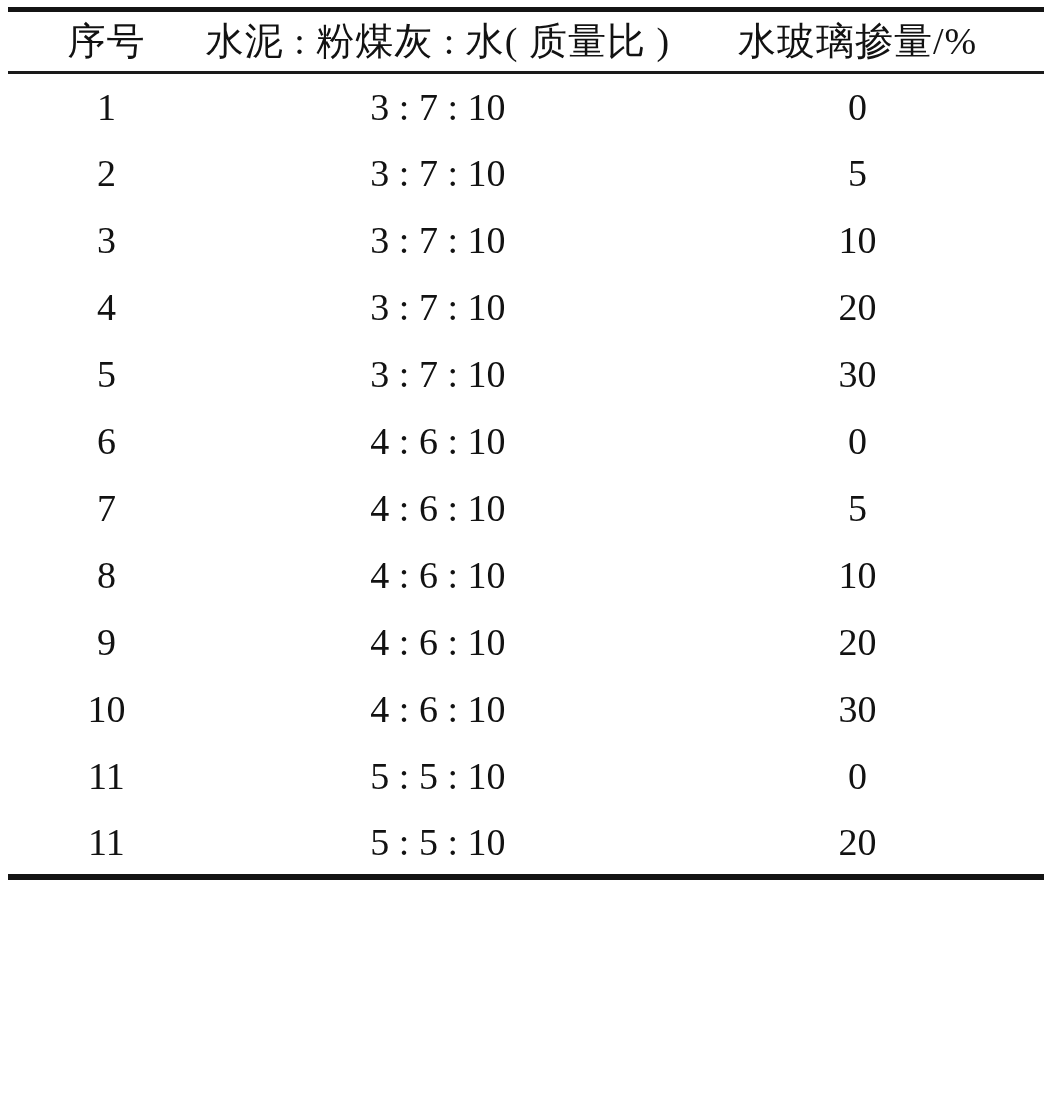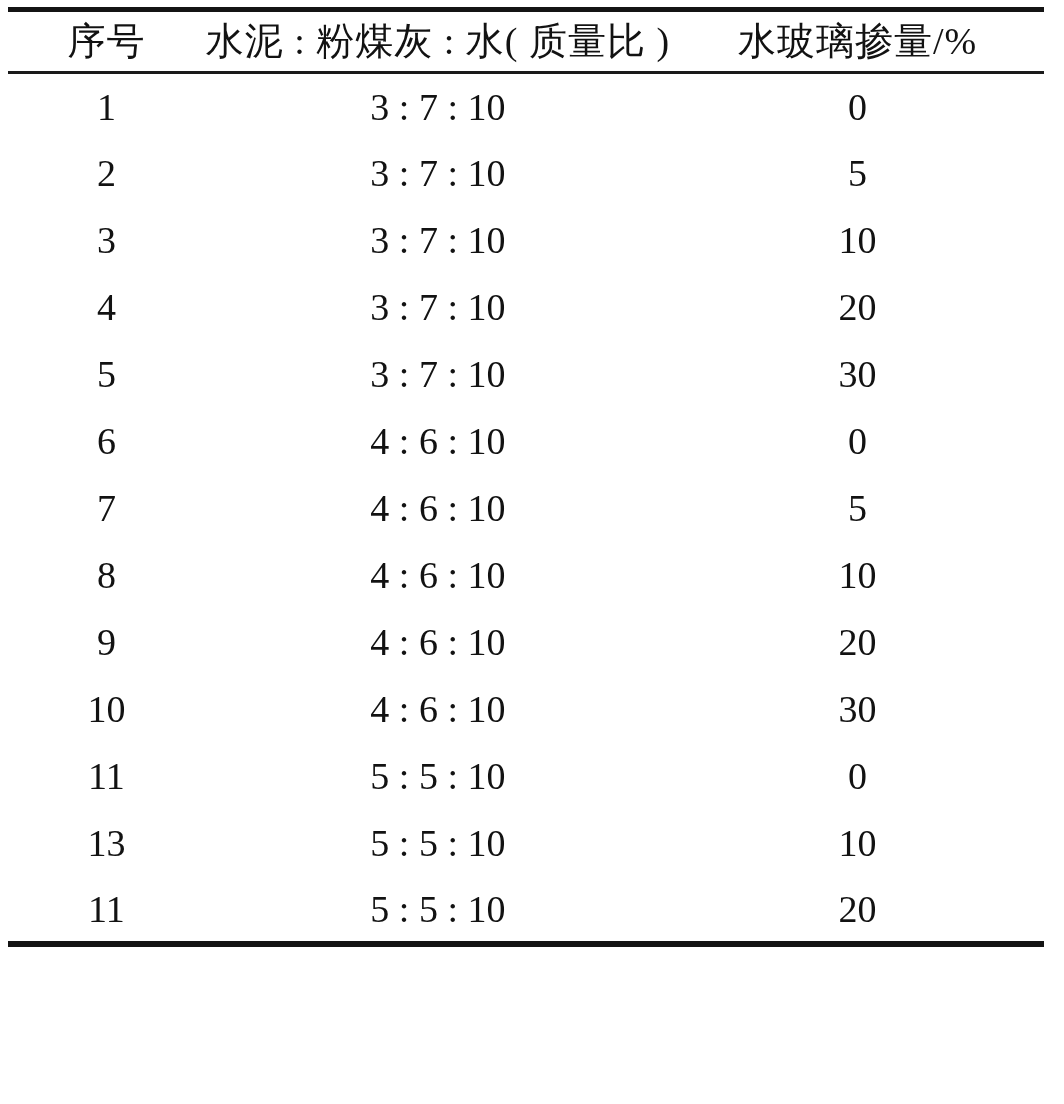--- a/index.html
+++ b/index.html
@@ -111,24 +111,19 @@
         <td>10</td>
         <td>4 : 6 : 10</td>
         <td>30</td>
       </tr>
       <tr>
         <td>11</td>
         <td>5 : 5 : 10</td>
         <td>0</td>
       </tr>
       <tr>
-        <td>13</td>
-        <td>5 : 5 : 10</td>
-        <td>10</td>
-      </tr>
-      <tr>
         <td>11</td>
         <td>5 : 5 : 10</td>
         <td>20</td>
       </tr>
     </tbody>
   </table>
 </div>
 
 </body></html>

